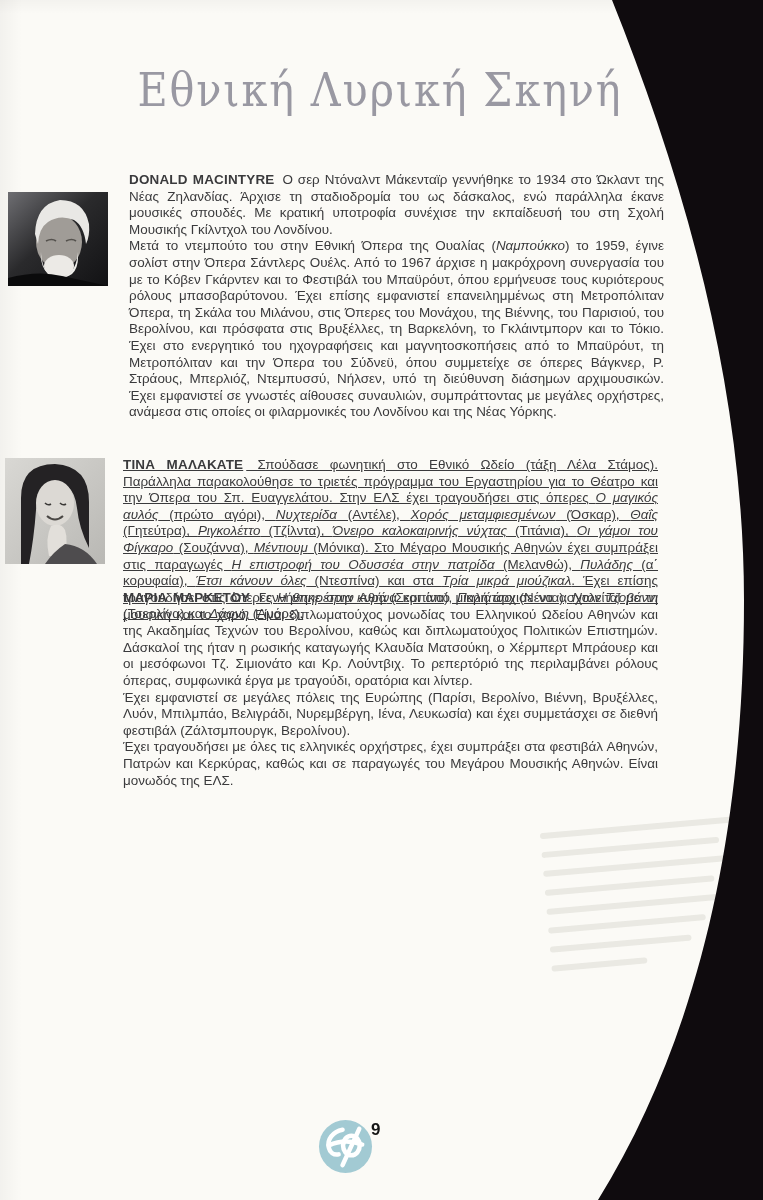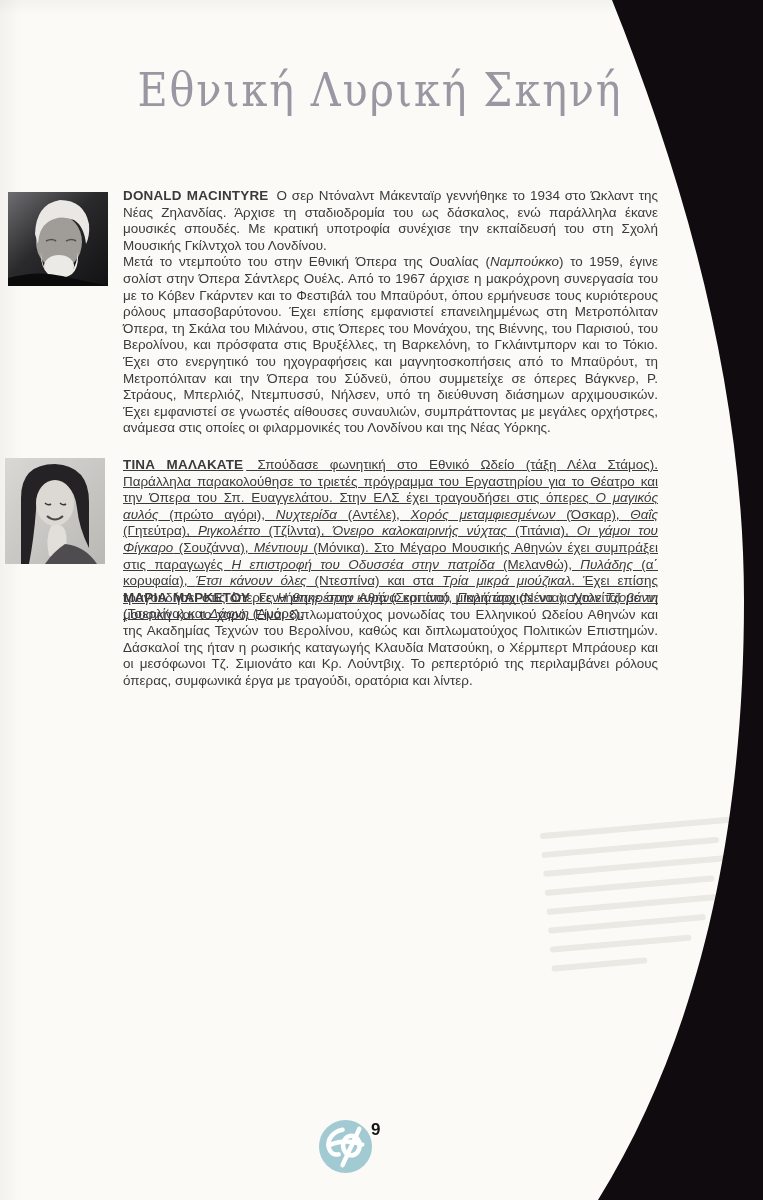--- a/index.html
+++ b/index.html
@@ -25,21 +25,21 @@
     font-weight:400;font-size:44px;line-height:52px;color:var(--title-gray);
     letter-spacing:2px;transform:scaleX(.94) scaleY(1.08);transform-origin:center top;
   }
   .bio-text{
     position:absolute;left:123px;width:535px;color:var(--text);
     font-size:13.45px;line-height:16.6px;text-align:justify;z-index:10;
   }
   .bio-text .para{margin:0;}
   .rich-b{font-weight:700;letter-spacing:.2px;padding-right:3px;}
   .rich-i{font-style:italic;}
-  #bio-text-1{top:188px;}
+  #bio-text-1{top:172px;margin-left:6px;}
   #bio-text-2{top:457px;text-decoration:underline;}
   #bio-text-3{top:590px;}
   .photo{position:absolute;z-index:10;}
   .photo svg{display:block;}
   #photo-1{left:8px;top:192px;width:100px;height:94px;}
   #photo-2{left:5px;top:458px;width:100px;height:106px;}
   .ghost{
     position:absolute;left:546px;top:824px;width:205px;z-index:4;
     transform:rotate(-5deg);opacity:.55;
   }
@@ -99,20 +99,22 @@
       <path d="M46,68 Q56,64 60,72 Q64,84 58,98 L44,98 Q40,80 46,68 Z" fill="#e2dfda"></path>
       <path d="M60,86 Q80,88 92,106 L40,106 Q48,94 60,86 Z" fill="#4e4c4e"></path>
     </svg>
   </div>
   <div class="bio-text" id="bio-text-2">
       <p class="para"><span class="rich-b">ΤΙΝΑ ΜΑΛΑΚΑΤΕ</span><span> Σπούδασε φωνητική στο Εθνικό Ωδείο (τάξη Λέλα Στάμος). Παράλληλα παρακολούθησε το τριετές πρόγραμμα του Εργαστηρίου για το Θέατρο και την Όπερα του Σπ. Ευαγγελάτου.  Στην ΕΛΣ έχει τραγουδήσει στις όπερες </span><span class="rich-i">Ο μαγικός αυλός</span><span> (πρώτο αγόρι), </span><span class="rich-i">Νυχτερίδα</span><span> (Αντέλε), </span><span class="rich-i">Χορός μεταμφιεσμένων</span><span> (Όσκαρ), </span><span class="rich-i">Θαΐς</span><span> (Γητεύτρα), </span><span class="rich-i">Ριγκολέττο</span><span> (Τζίλντα), </span><span class="rich-i">Όνειρο καλοκαιρινής νύχτας</span><span> (Τιτάνια), </span><span class="rich-i">Οι γάμοι του Φίγκαρο</span><span> (Σουζάννα), </span><span class="rich-i">Μέντιουμ</span><span> (Μόνικα). Στο Μέγαρο Μουσικής Αθηνών έχει συμπράξει στις παραγωγές </span><span class="rich-i">Η επιστροφή του Οδυσσέα στην πατρίδα</span><span> (Μελανθώ), </span><span class="rich-i">Πυλάδης</span><span> (α΄ κορυφαία), </span><span class="rich-i">Έτσι κάνουν όλες</span><span> (Ντεσπίνα) και στα </span><span class="rich-i">Τρία μικρά μιούζικαλ</span><span>. Έχει επίσης τραγουδήσει στις όπερες </span><span class="rich-i">Η υπηρέτρια κυρά</span><span> (Σερπίνα), </span><span class="rich-i">Παλιάτσοι</span><span> (Νέντα), </span><span class="rich-i">Ντον Τζοβάννι</span><span> (Τσερλίνα) και </span><span class="rich-i">Δάφνη</span><span> (Αμόρε).</span></p>
     </div>
 
   <div class="bio-text" id="bio-text-3">
       <p class="para"><span class="rich-b">ΜΑΡΙΑ ΜΑΡΚΕΤΟΥ</span><span> Γεννήθηκε στην Αθήνα και από μικρή άρχισε να ασχολείται με τη μουσική και το χορό. Είναι διπλωματούχος μονωδίας του Ελληνικού Ωδείου Αθηνών και της Ακαδημίας Τεχνών του Βερολίνου, καθώς και διπλωματούχος Πολιτικών Επιστημών. Δάσκαλοί της ήταν η ρωσικής καταγωγής Κλαυδία Ματσούκη, ο Χέρμπερτ Μπράουερ και οι μεσόφωνοι Τζ. Σιμιονάτο και Κρ. Λούντβιχ. Το ρεπερτόριό της περιλαμβάνει ρόλους όπερας, συμφωνικά έργα με τραγούδι, ορατόρια και λίντερ.</span></p>
+      <p class="para"><span>Έχει εμφανιστεί σε μεγάλες πόλεις της Ευρώπης (Παρίσι, Βερολίνο, Βιέννη, Βρυξέλλες, Λυόν, Μπιλμπάο, Βελιγράδι, Νυρεμβέργη, Ιένα, Λευκωσία) και έχει συμμετάσχει σε διεθνή φεστιβάλ (Ζάλτσμπουργκ, Βερολίνου).</span></p>
+      <p class="para"><span>Έχει τραγουδήσει με όλες τις ελληνικές ορχήστρες, έχει συμπράξει στα φεστιβάλ Αθηνών, Πατρών και Κερκύρας, καθώς και σε παραγωγές του Μεγάρου Μουσικής Αθηνών. Είναι μονωδός της ΕΛΣ.</span></p>
     </div>
 
   <div class="ghost">
     <div class="gl" style="width:193px"></div>
     <div class="gl" style="width:178px"></div>
     <div class="gl" style="width:188px"></div>
     <div class="gl" style="width:170px"></div>
     <div class="gl" style="width:182px"></div>
     <div class="gl" style="width:158px"></div>
     <div class="gl" style="width:142px"></div>

